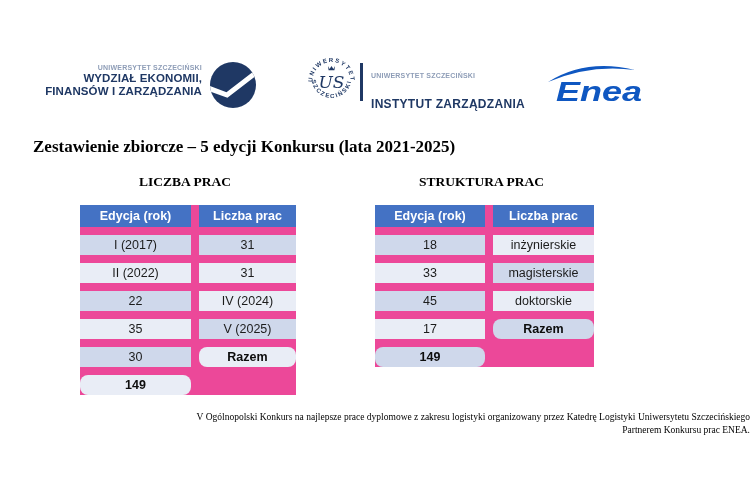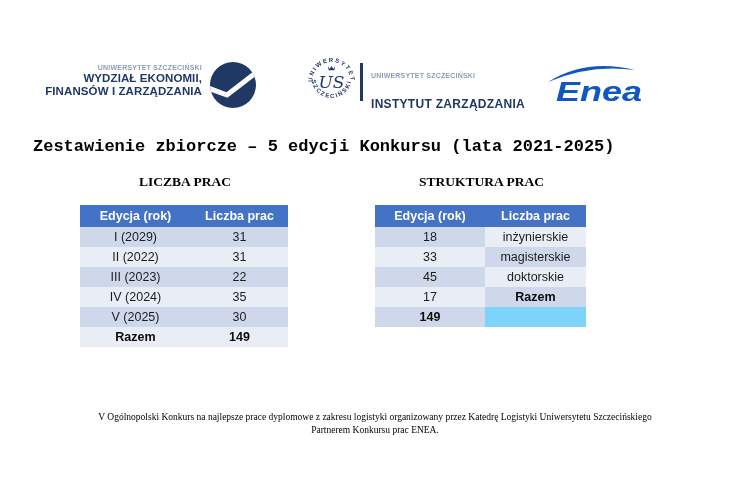--- a/index.html
+++ b/index.html
@@ -24,40 +24,40 @@
   .logo2-text { position:absolute; left:371px; top:72px; }
   .logo2-text .big-line { font-size:12px; font-weight:bold; color:var(--navy,#1F3864);
                           letter-spacing:0.3px; margin-top:18px; }
 
   .enea { position:absolute; left:546px; top:62px; }
   .enea-text { font-size:28px; font-weight:bold; font-style:italic;
                fill:var(--enea-blue,#0F57C1); font-family:"Liberation Sans",sans-serif; }
   .enea-swoosh { fill:var(--enea-blue,#0F57C1); }
 
   
-  .title { position:absolute; left:33px; top:137px; font-family:Liberation Mono, monospace;
+  .title { position:absolute; left:33px; top:137px; font-family:Liberation Serif, serif;
            font-size:17px; font-weight:bold; color:#000; white-space:nowrap; }
   .tbl-heading { position:absolute; top:174px; font-family:"Liberation Serif",serif;
                  font-size:13.5px; font-weight:bold; color:#000; text-align:center; }
   #h1 { left:80px;  width:210px; }
   #h2 { left:375px; width:213px; }
 
   
-  .tbl { position:absolute; top:205px; display:grid; gap:0; background:#7dd3fc; }
+  .tbl { position:absolute; top:205px; display:grid; gap:8px; background:#ec4899; }
   #t1 { left:80px;  grid-template-columns:111px 97px; }
   #t2 { left:375px; grid-template-columns:110px 101px; }
   .cell  { display:flex; align-items:center; justify-content:center; height:20px;
            font-size:12.5px; color:#1c1c1c; }
   .head  { background:var(--header-bg,#4472C4); color:#fff; font-weight:bold; height:22px; }
   .dark  { background:var(--row-dark,#CFD8EB); }
   .light { background:var(--row-light,#E9EDF6); }
-  .total { font-weight:bold; color:#0d0d0d; }
+  .total { font-weight:bold; color:#0d0d0d;border-radius:8px; }
 
   
-  .footer { position:absolute; left:0; top:411px; width:750px; text-align:center;
+  .footer { position:absolute; left:0; top:411px; width:750px; text-align:right;
             font-family:"Liberation Serif",serif; font-size:9.5px; color:#000;
             line-height:13px; }
 </style>
 </head>
 <body>
 
 <div class="page">
 
   <div class="logo1-text">
     <div class="tiny-line">UNIWERSYTET SZCZECIŃSKI</div>
@@ -98,25 +98,24 @@
   </svg>
 
   <div class="title">Zestawienie zbiorcze – 5 edycji Konkursu (lata 2021-2025)</div>
 
   <div class="tbl-heading" id="h1">LICZBA PRAC</div>
   <div class="tbl-heading" id="h2">STRUKTURA PRAC</div>
 
   <div class="tbl" id="t1">
       <div class="cell head">Edycja (rok)</div>
       <div class="cell head">Liczba prac</div>
-      <div class="cell dark">I (2029)</div>
+      <div class="cell dark">I (2017)</div>
       <div class="cell dark">31</div>
       <div class="cell light">II (2022)</div>
       <div class="cell light">31</div>
-      <div class="cell dark">III (2023)</div>
       <div class="cell dark">22</div>
       <div class="cell light">IV (2024)</div>
       <div class="cell light">35</div>
       <div class="cell dark">V (2025)</div>
       <div class="cell dark">30</div>
       <div class="cell light total">Razem</div>
       <div class="cell light total">149</div>
     </div>
   <div class="tbl" id="t2">
       <div class="cell head">Edycja (rok)</div>

